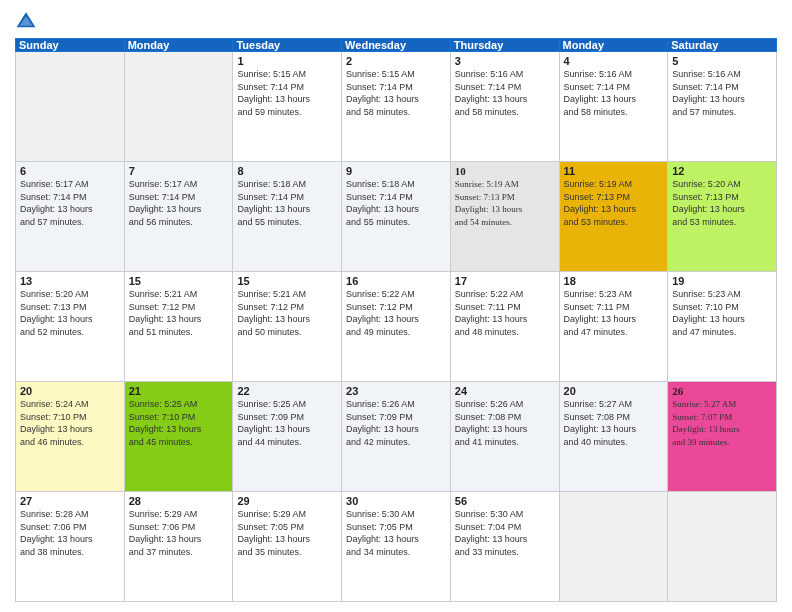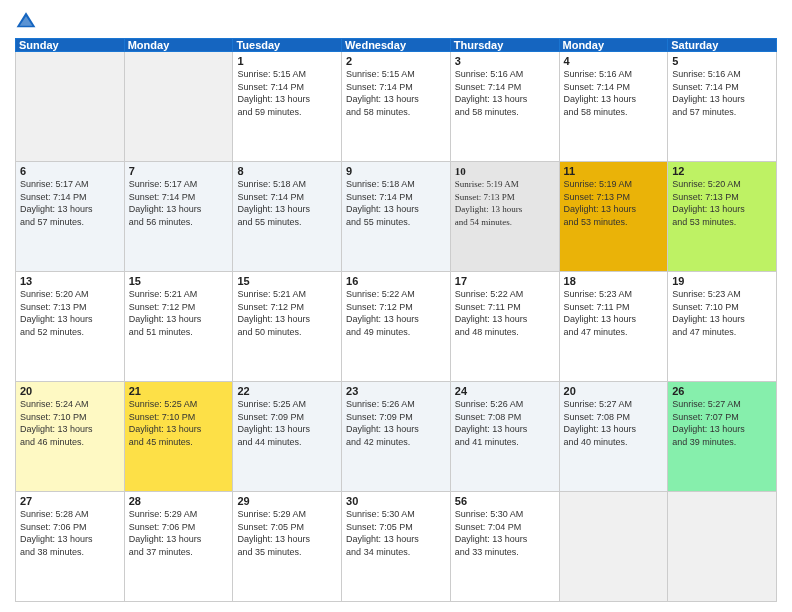--- a/index.html
+++ b/index.html
@@ -271,21 +271,21 @@
           </td>
         </tr>
         <tr>
           <td style="background: #fef9c3;">
             <span class="day-number">20</span>
             <div class="day-info" style="white-space: pre-line;">Sunrise: 5:24 AM
 Sunset: 7:10 PM
 Daylight: 13 hours
 and 46 minutes.</div>
           </td>
-          <td style="background: #fde047;">
+          <td style="background: #84cc16;">
             <span class="day-number">21</span>
             <div class="day-info" style="white-space: pre-line;">Sunrise: 5:25 AM
 Sunset: 7:10 PM
 Daylight: 13 hours
 and 45 minutes.</div>
           </td>
           <td style="background: rgb(240, 244, 248);">
             <span class="day-number">22</span>
             <div class="day-info" style="white-space: pre-line;">Sunrise: 5:25 AM
 Sunset: 7:09 PM
@@ -306,21 +306,21 @@
 Daylight: 13 hours
 and 41 minutes.</div>
           </td>
           <td style="background: rgb(240, 244, 248);">
             <span class="day-number">20</span>
             <div class="day-info" style="white-space: pre-line;">Sunrise: 5:27 AM
 Sunset: 7:08 PM
 Daylight: 13 hours
 and 40 minutes.</div>
           </td>
-          <td style="background: #86efac;">
+          <td style="background: #ec4899; font-family: Liberation Serif, serif;">
             <span class="day-number">26</span>
             <div class="day-info" style="white-space: pre-line;">Sunrise: 5:27 AM
 Sunset: 7:07 PM
 Daylight: 13 hours
 and 39 minutes.</div>
           </td>
         </tr>
         <tr>
           <td>
             <span class="day-number">27</span>

